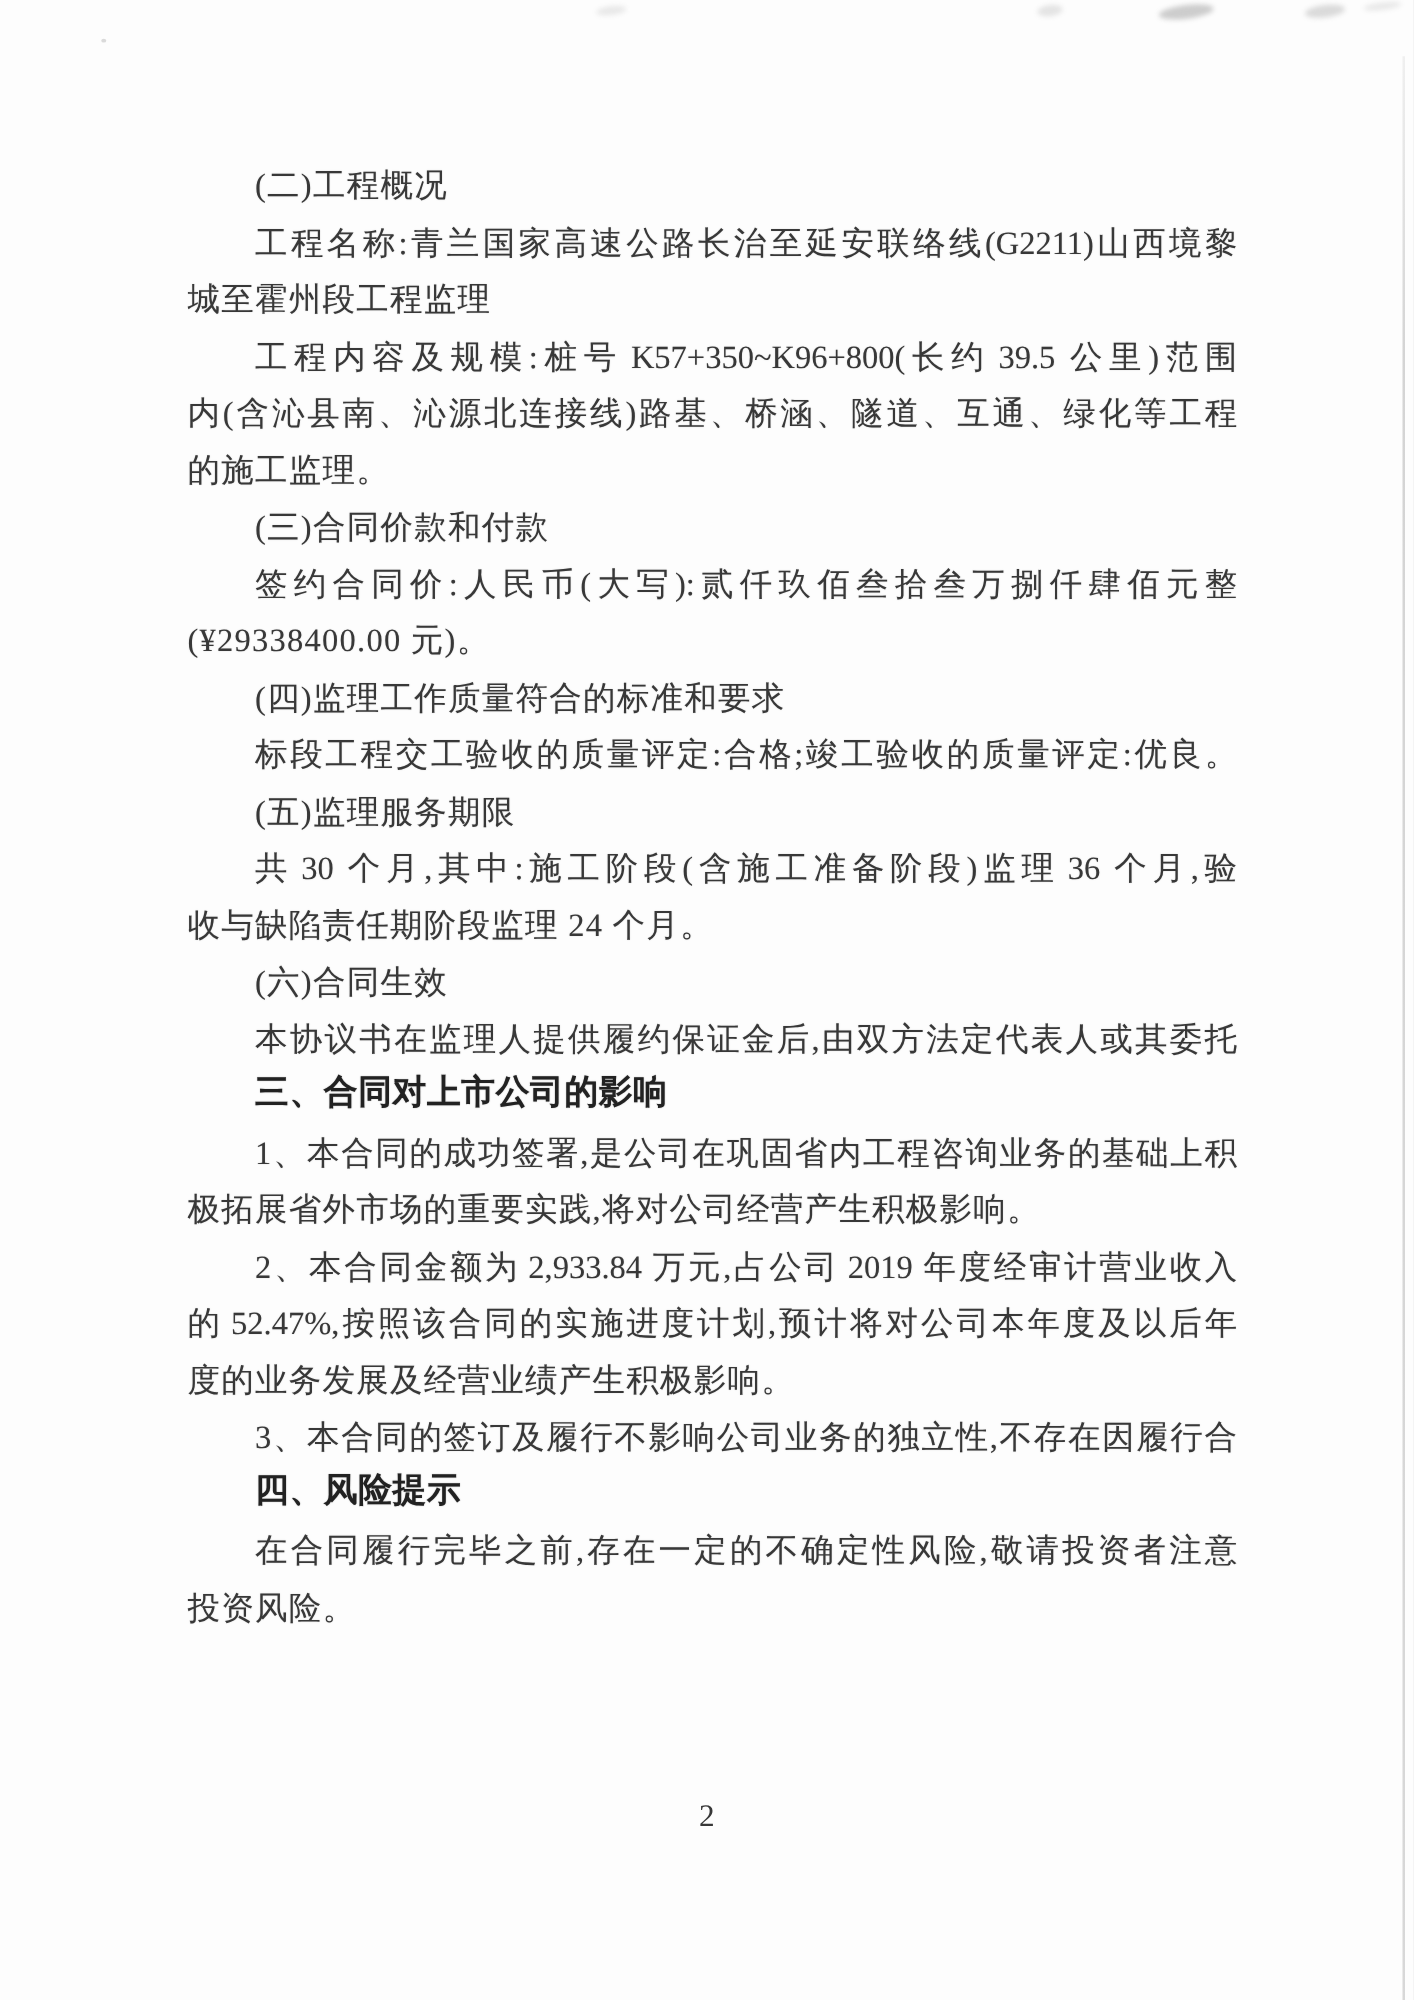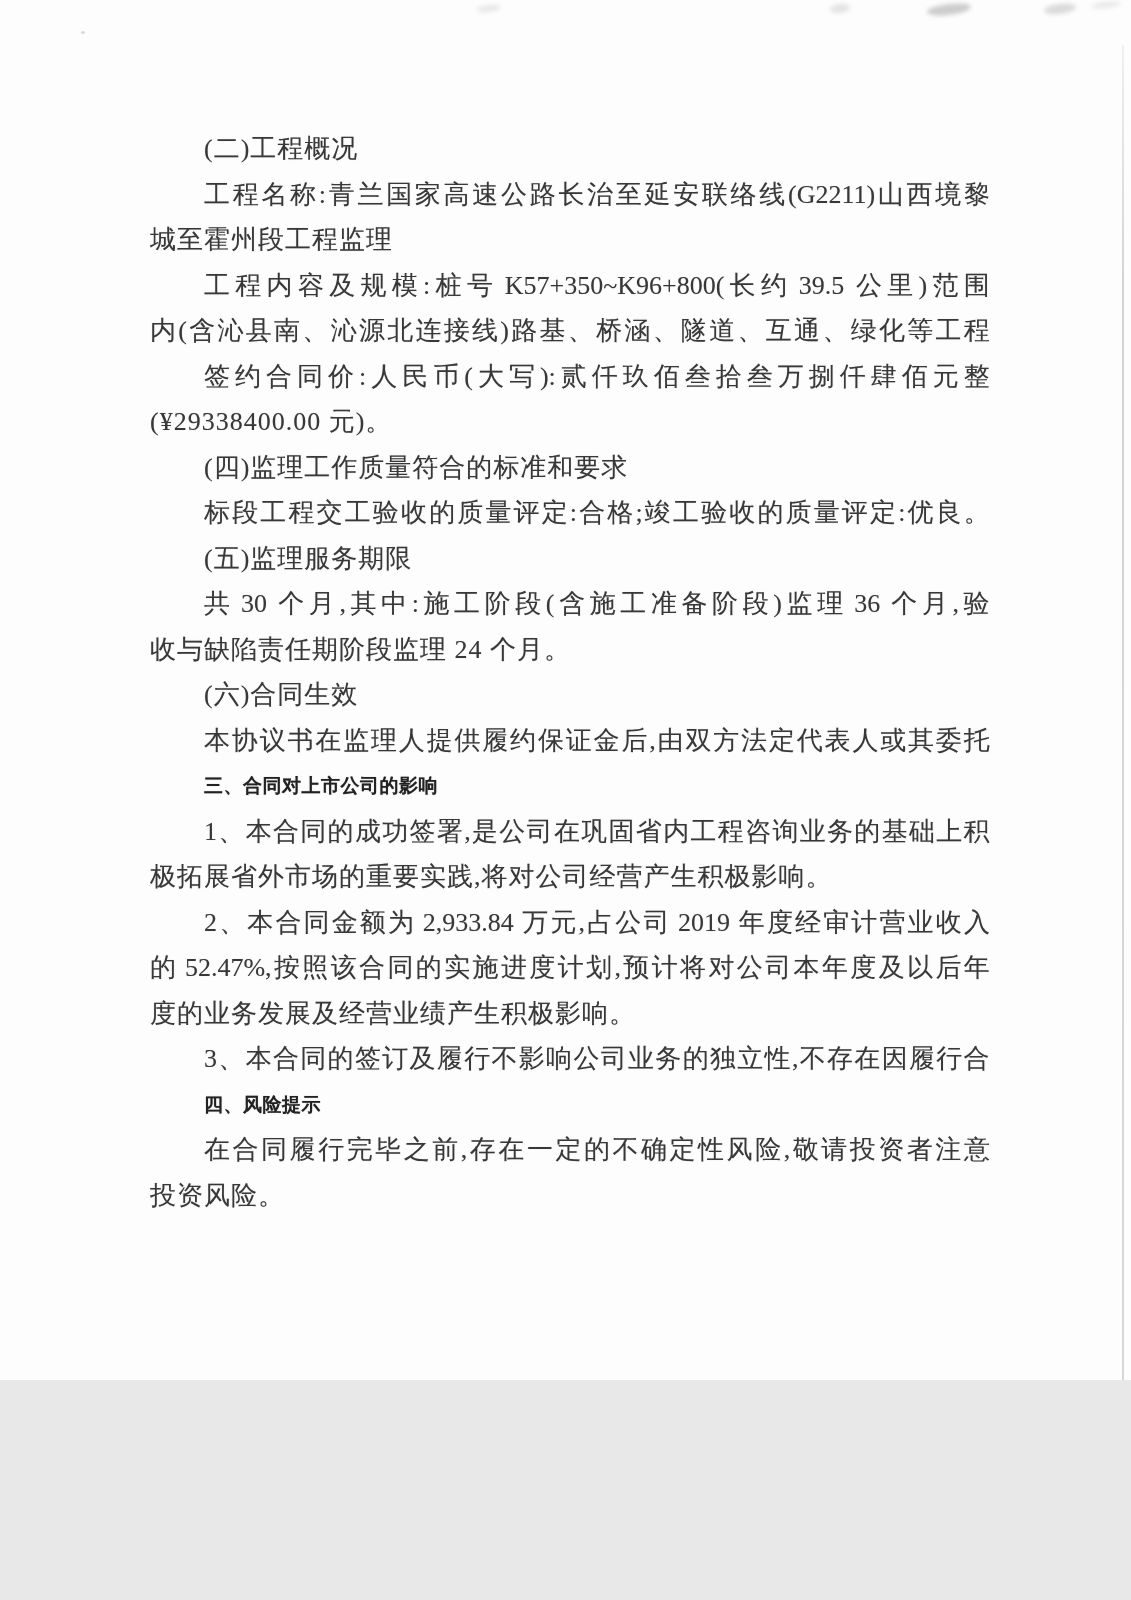--- a/index.html
+++ b/index.html
@@ -3,21 +3,21 @@
 <meta charset="utf-8">
 <style>
   html, body {
     margin: 0;
     padding: 0;
     background: #e8e8e8;
   }
   .page {
     position: relative;
     width: 1131px;
-    height: 1380px;
+    height: 1600px;
     margin: 0 auto;
     background: var(--bg-color, #fdfdfd);
     overflow: hidden;
     font-family: "Liberation Serif", "DejaVu Serif", serif;
   }
   .doc {
     position: absolute;
     left: 150px;
     top: 126px;
     width: 840px;
@@ -34,23 +34,23 @@
   }
   .line.indent { padding-left: 54px; }
   
   .line.j {
     display: flex;
     justify-content: space-between;
     letter-spacing: 0;
   }
   .line.j span { white-space: pre; }
   .line.heading {
-    font-family: Liberation Serif, serif;
+    font-family: Liberation Mono, monospace;
     font-weight: 700;
-    font-size: 19px;
+    font-size: 27px;
     letter-spacing: 0.5px;
     color: var(--heading-color, #222222);
     text-shadow: 0 0 1px rgba(40, 40, 40, 0.45);
   }
   .page-number {
     position: absolute;
     top: 1440px;
     left: 0;
     right: 0;
     text-align: center;
@@ -176,20 +176,22 @@
         <span>、</span>
         <span>互</span>
         <span>通</span>
         <span>、</span>
         <span>绿</span>
         <span>化</span>
         <span>等</span>
         <span>工</span>
         <span>程</span>
       </div>
+      <div class="line">的施工监理。</div>
+      <div class="line indent">(三)合同价款和付款</div>
       <div class="line indent j">
         <span>签</span>
         <span>约</span>
         <span>合</span>
         <span>同</span>
         <span>价</span>
         <span>:</span>
         <span>人</span>
         <span>民</span>
         <span>币</span>

